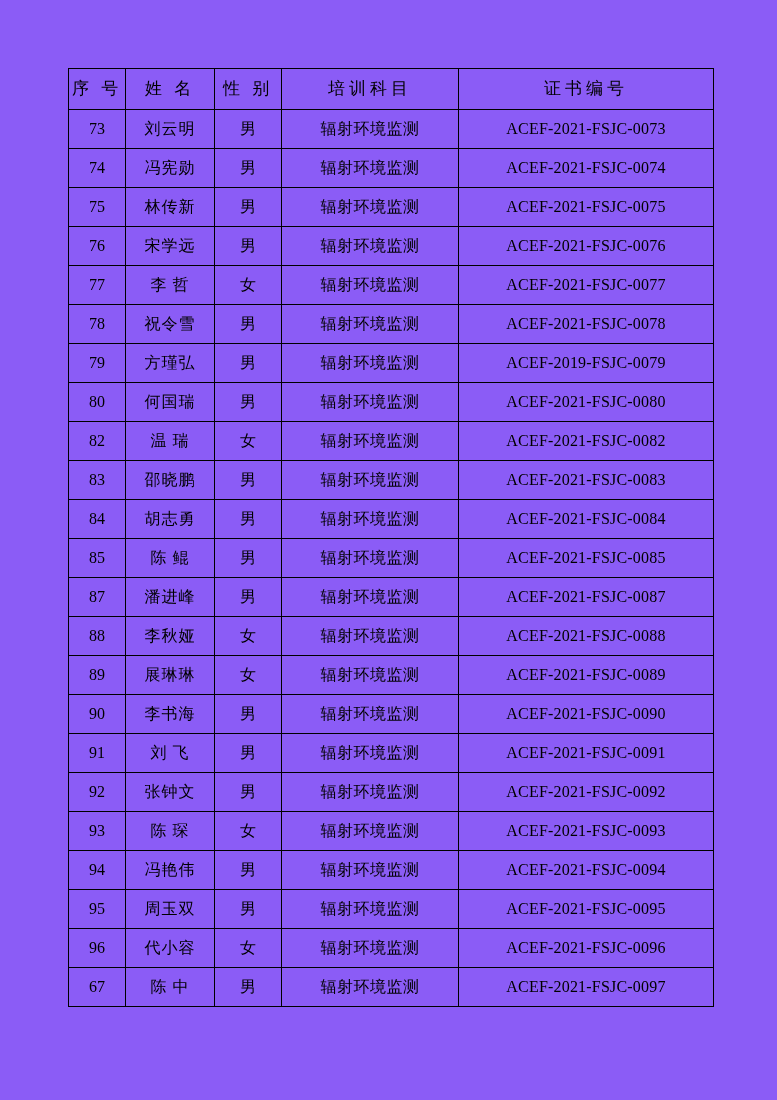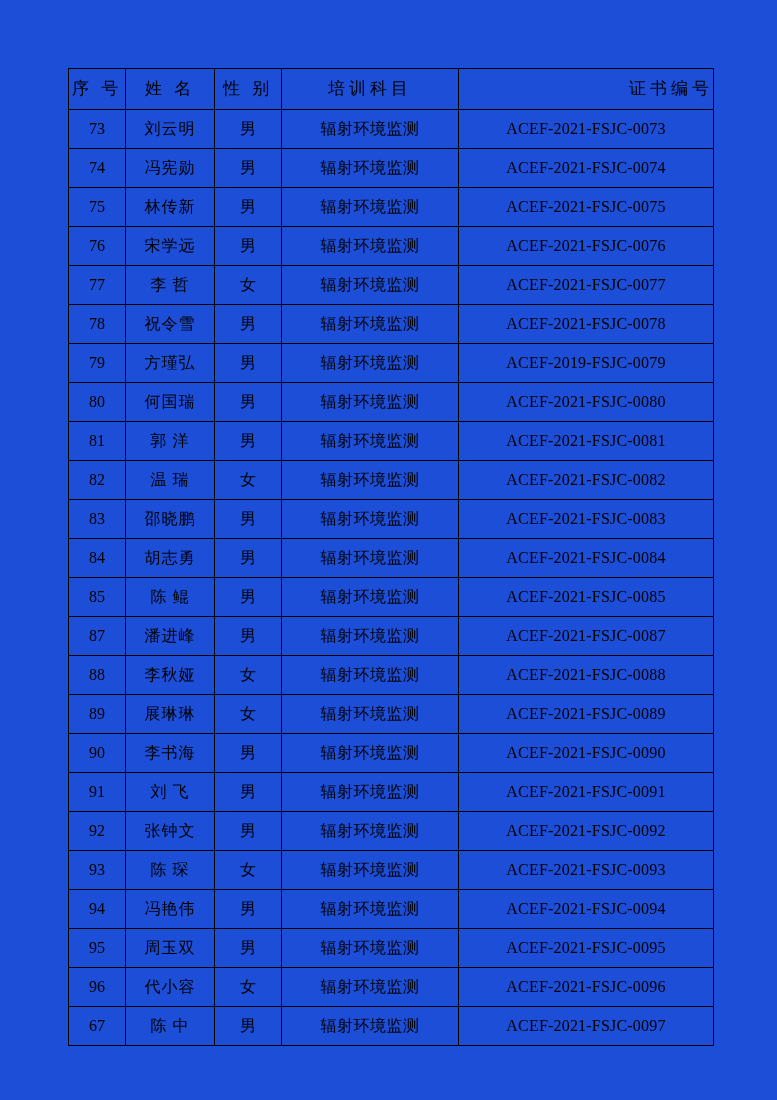--- a/index.html
+++ b/index.html
@@ -10,21 +10,21 @@
   body {
     width: 777px;
     height: 1100px;
     font-family: "Liberation Serif", "DejaVu Serif", serif;
     color: #000000;
   }
   .page {
     position: relative;
     width: 777px;
     height: 1100px;
-    background: #1d4ed8;
+    background: #8b5cf6;
     box-sizing: border-box;
   }
   .table-wrap {
     position: absolute;
     left: 68px;
     top: 68px;
     width: 640px;
   }
   table.cert-table {
     border-collapse: collapse;
@@ -47,21 +47,21 @@
   table.cert-table thead th {
     height: 40px;
     line-height: 40px;
     font-size: 17px;
     letter-spacing: 4px;
   }
   thead th.h-seq { width: 56px; }
   thead th.h-name { width: 88px; }
   thead th.h-gender { width: 66px; }
   thead th.h-subject { width: 176px; letter-spacing: 2px; }
-  thead th.h-cert { width: 254px; letter-spacing: 2px; text-align: right; }
+  thead th.h-cert { width: 254px; letter-spacing: 2px; }
 
   td.c-seq { width: 56px; font-size: 16px; letter-spacing: 0px; }
   td.c-name { width: 88px; font-size: 16px; letter-spacing: 1px; }
   td.c-gender { width: 66px; font-size: 16px; }
   td.c-subject { width: 176px; font-size: 15px; letter-spacing: 0.5px; }
   td.c-cert {
     width: 254px;
     font-size: 15.5px;
     font-family: "Liberation Serif", "DejaVu Serif", serif;
     letter-spacing: 0.2px;
@@ -134,27 +134,20 @@
             <td class="c-cert">ACEF-2019-FSJC-0079</td>
           </tr>
           <tr>
             <td class="c-seq">80</td>
             <td class="c-name">何国瑞</td>
             <td class="c-gender">男</td>
             <td class="c-subject">辐射环境监测</td>
             <td class="c-cert">ACEF-2021-FSJC-0080</td>
           </tr>
           <tr>
-            <td class="c-seq">81</td>
-            <td class="c-name">郭 洋</td>
-            <td class="c-gender">男</td>
-            <td class="c-subject">辐射环境监测</td>
-            <td class="c-cert">ACEF-2021-FSJC-0081</td>
-          </tr>
-          <tr>
             <td class="c-seq">82</td>
             <td class="c-name">温 瑞</td>
             <td class="c-gender">女</td>
             <td class="c-subject">辐射环境监测</td>
             <td class="c-cert">ACEF-2021-FSJC-0082</td>
           </tr>
           <tr>
             <td class="c-seq">83</td>
             <td class="c-name">邵晓鹏</td>
             <td class="c-gender">男</td>

